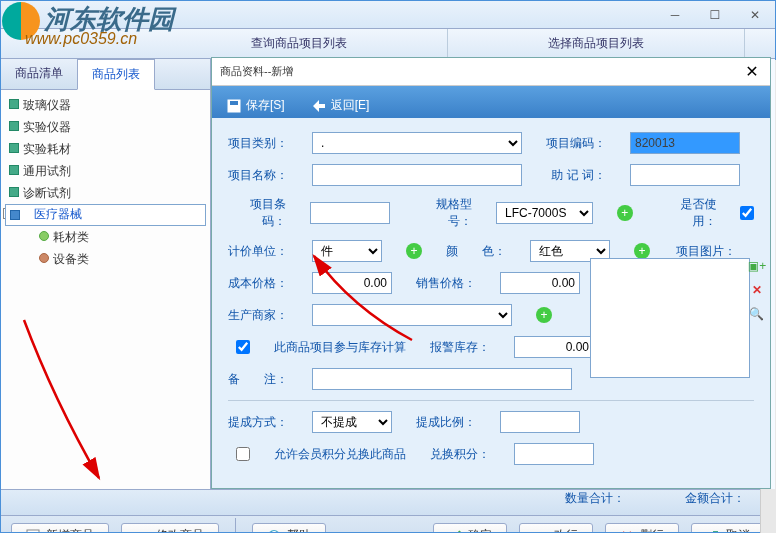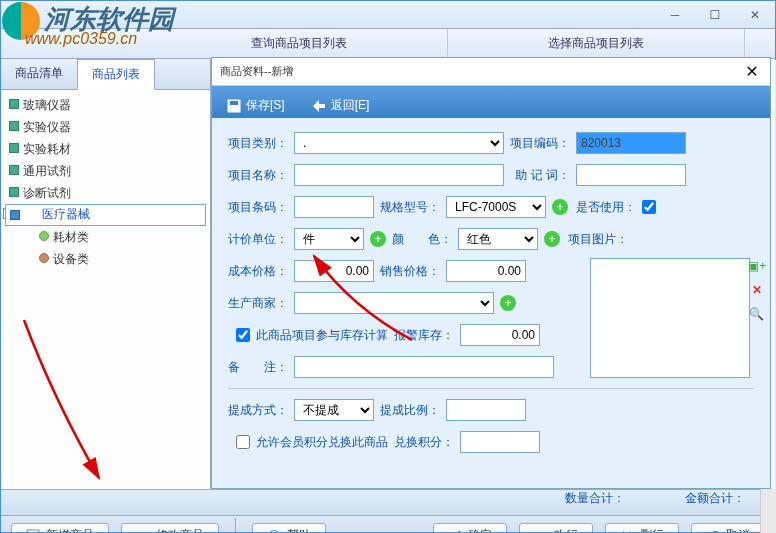--- a/index.html
+++ b/index.html
@@ -30,21 +30,21 @@
 .minus-box{position:absolute;left:12px;width:11px;height:11px;border:1px solid #888;background:#fff;font-size:9px;line-height:9px;text-align:center;color:#555}
 .right-panel{flex:1;background:#f5faff;position:relative}
 .dialog{position:absolute;top:-2px;left:0;right:4px;bottom:0;background:#fff;border:1px solid #7aa;display:flex;flex-direction:column}
 .dlg-title{height:28px;background:#fff;display:flex;align-items:center;padding:0 8px;border-bottom:1px solid #ccc}
 .dlg-title span{flex:1;color:#333;font-size:11px}
 .dlg-close{width:20px;height:20px;display:flex;align-items:center;justify-content:center;cursor:pointer;font-size:16px}
 .dlg-toolbar{height:32px;background:linear-gradient(#5aa0e0,#3a80c8);display:flex;align-items:flex-end;padding:0 8px;gap:14px}
 .tb-btn{display:flex;align-items:center;gap:4px;color:#fff;cursor:pointer;padding:4px 6px}
 .tb-icon{width:16px;height:16px}
 .dlg-body{flex:1;background:#e4f0fb;padding:14px 16px;overflow:auto}
-.form-row{display:flex;align-items:center;margin-bottom:10px;gap:6px}
+.form-row{display:flex;align-items:center;margin-bottom:10px;gap:24px}
 .lbl{color:#15a;width:60px;text-align:right}
 .inp,.sel{height:22px;border:1px solid #7fa6d0;padding:0 4px;background:#fff}
 .inp.hl{background:#3399ff;color:#404040}
 .inp.num{text-align:right}
 .add-ic{width:16px;height:16px;border-radius:50%;background:#4c4;color:#fff;font-size:12px;line-height:16px;text-align:center;cursor:pointer}
 .divider{height:1px;background:#bcd;margin:10px 0}
 .chk{width:14px;height:14px}
 .img-panel{position:absolute;right:20px;top:140px;width:160px;height:120px;background:#fff;border:1px solid #7fa6d0}
 .img-tools{position:absolute;right:4px;top:140px;width:18px;display:flex;flex-direction:column;gap:8px;align-items:center}
 .img-tool{width:16px;height:16px;cursor:pointer;display:flex;align-items:center;justify-content:center}
@@ -88,21 +88,21 @@
       <div class="tab active">商品列表</div>
     </div>
     <div class="tree">
       <div class="tree-item">玻璃仪器</div>
       <div class="tree-item">实验仪器</div>
       <div class="tree-item">实验耗材</div>
       <div class="tree-item">通用试剂</div>
       <div class="tree-item">诊断试剂</div>
       <div style="position:relative">
         <span class="minus-box" style="top:4px;left:-2px">-</span>
-        <div class="tree-item sel" style="padding-left:36px">医疗器械</div>
+        <div class="tree-item sel" style="padding-left:28px">医疗器械</div>
       </div>
       <div class="tree-sub">
         <div class="tree-item">耗材类</div>
         <div class="tree-item dev">设备类</div>
       </div>
     </div>
     <div class="v-scroll"></div>
   </div>
 
   <div class="right-panel">

